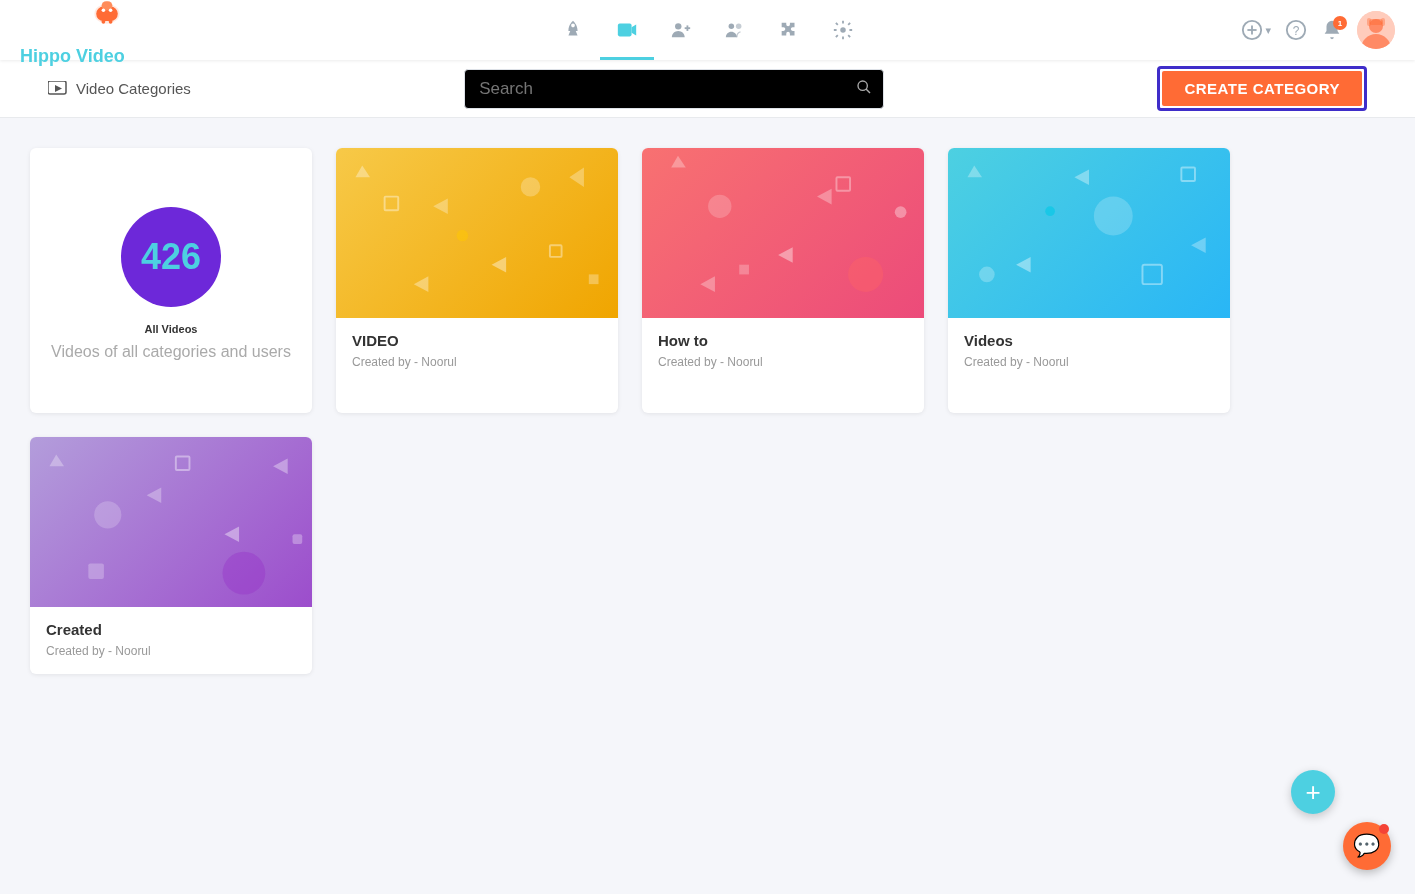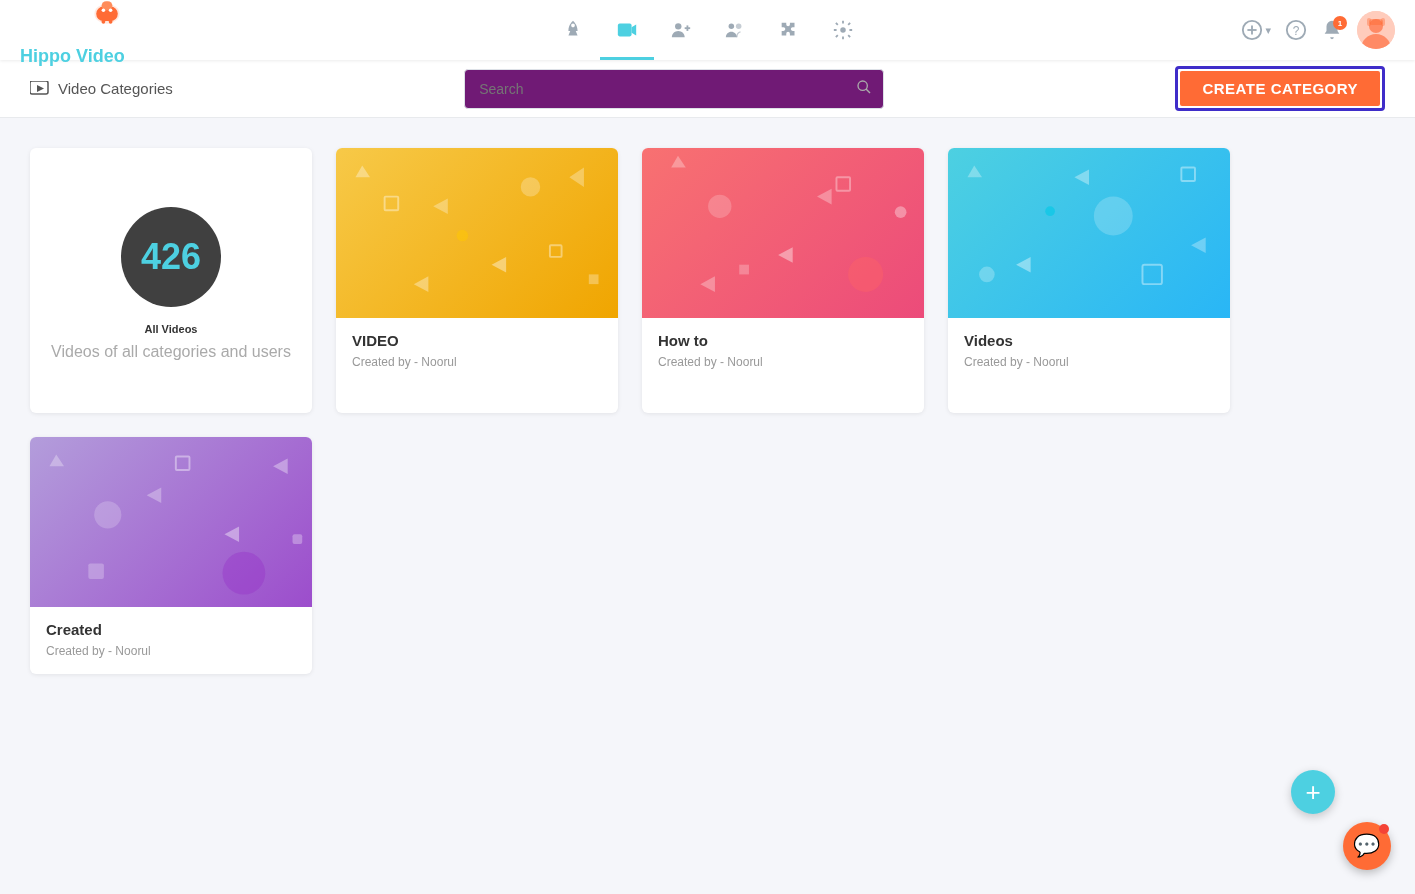--- a/index.html
+++ b/index.html
@@ -120,21 +120,21 @@
       overflow: hidden;
       border: none;
     }
 
     
     .sub-header {
       background: #f5f6fa;
       height: 58px;
       display: flex;
       align-items: center;
-      padding: 0 30px;
+      padding: 0 48px;
       border-bottom: 1px solid #e8eaed;
       background: #fff;
     }
     .page-title-area {
       display: flex;
       align-items: center;
       gap: 8px;
       color: #555;
       font-size: 15px;
       font-weight: 500;
@@ -144,24 +144,24 @@
       margin-right: auto;
       width: 420px;
       position: relative;
     }
     .search-input {
       width: 100%;
       height: 40px;
       border: 1px solid #dde1e7;
       border-radius: 4px;
       padding: 0 40px 0 14px;
-      font-size: 14px;
+      font-size: 17px;
       color: #aaa;
       outline: none;
-      background: #701a75;
+      background: #000000;
     }
     .search-icon-wrap {
       position: absolute;
       right: 12px;
       top: 50%;
       transform: translateY(-50%);
       color: #aaa;
       font-size: 16px;
     }
     .create-btn-wrap {
@@ -229,21 +229,21 @@
       flex-direction: column;
       align-items: center;
       justify-content: center;
       padding: 30px 20px 24px;
       min-height: 265px;
     }
     .all-videos-circle {
       width: 100px;
       height: 100px;
       border-radius: 50%;
-      background: #404040;
+      background: #6d28d9;
       display: flex;
       align-items: center;
       justify-content: center;
       margin-bottom: 16px;
     }
     .all-videos-count {
       font-size: 36px;
       font-weight: 600;
       color: #4dd0e1;
     }

